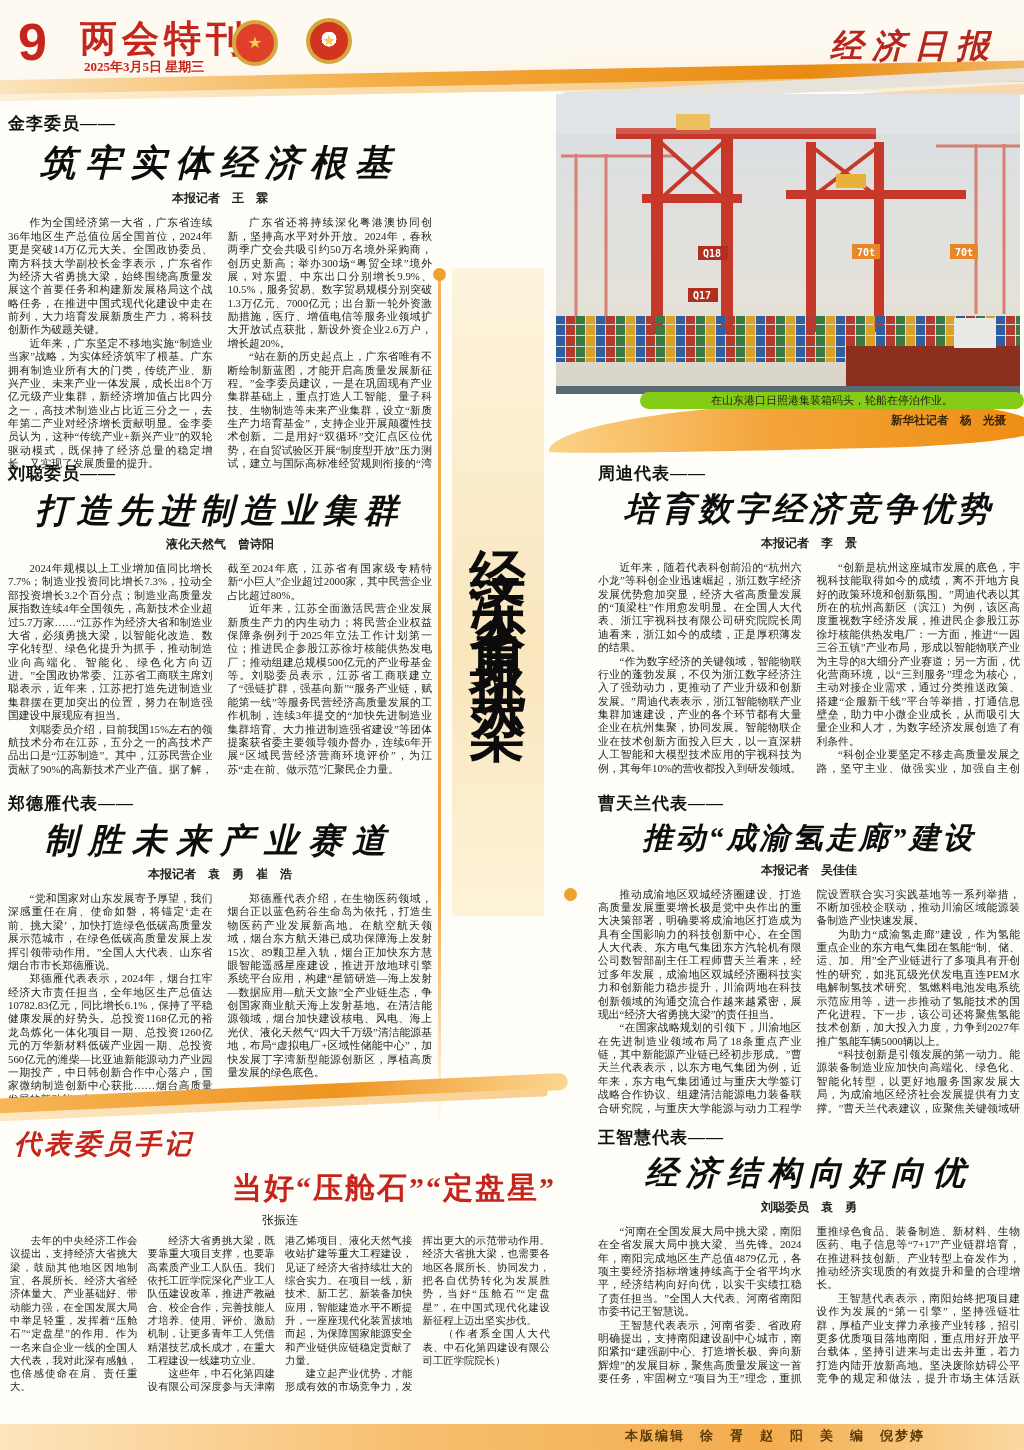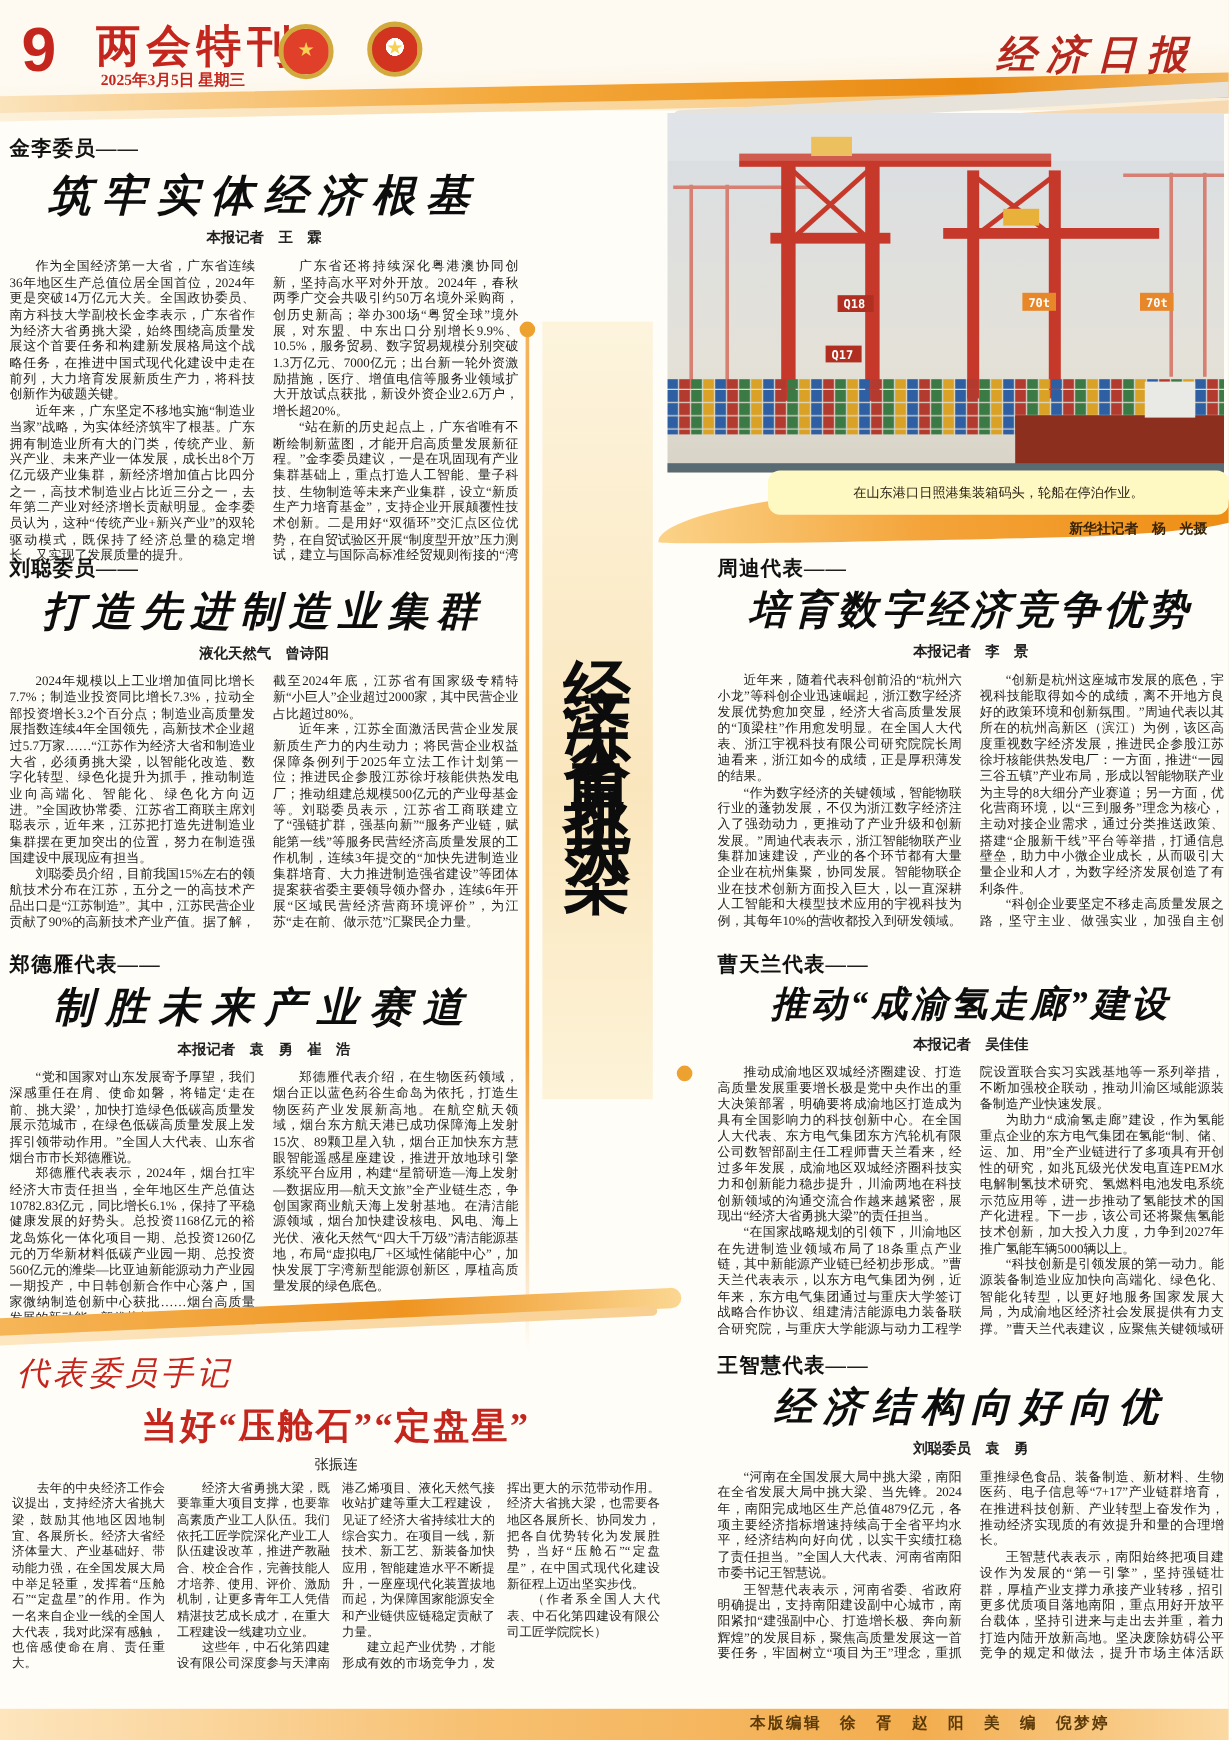--- a/index.html
+++ b/index.html
@@ -68,29 +68,29 @@
   .dot2{left:564px;top:888px;}
 
   
   .photo{position:absolute;left:556px;top:94px;width:464px;height:300px;overflow:hidden;}
   .photo-ribbon1{left:560px;top:80px;width:470px;height:13px;transform:rotate(-3deg);background:#e7e2da;}
   .photo-ribbon2{left:600px;top:96px;width:440px;height:11px;transform:rotate(-3.5deg);background:#f6d9b0;}
   .photo-swoosh{position:absolute;left:548px;top:402px;width:490px;height:48px;transform:rotate(-1.5deg);
                 background:linear-gradient(90deg,#fbd389,#f4a43a 45%,#ee8d12);
                 border-radius:60% 40% 30% 70%/90% 70% 30% 10%;}
   .caption-band{position:absolute;left:640px;top:392px;width:384px;height:40px;}
-  .caption-line{font-size:11px;color:#2a2013;text-align:center;background:#fef9c3;border-radius:10px;
-                padding:11px 6px;}
+  .caption-line{font-size:11px;color:#2a2013;text-align:center;background:#84cc16;border-radius:10px;
+                padding:1px 6px;}
   .credit-line{font-size:11.5px;font-weight:700;color:#3a2408;text-align:right;margin-top:4px;padding-right:18px;}
 
   
   .notebook{position:absolute;left:4px;top:1120px;width:552px;height:308px;}
-  .nb-label{position:absolute;left:10px;top:6px;font-size:27px;font-weight:400;font-style:italic;
+  .nb-label{position:absolute;left:10px;top:6px;font-size:27px;font-weight:700;font-style:italic;
             color:#c4261d;letter-spacing:3px;}
-  .nb-title{position:absolute;left:0;top:48px;width:100%;text-align:center;font-size:30px;
+  .nb-title{position:absolute;left:0;top:48px;width:100%;text-align:right;font-size:30px;
             font-weight:900;color:#c4261d;letter-spacing:2px;}
   .nb-author{position:absolute;left:0;top:92px;width:100%;text-align:center;font-size:12px;color:#222;}
   .nb-cols{position:absolute;left:6px;top:114px;width:540px;height:190px;column-count:4;
            column-gap:10px;text-align:justify;font-size:10.4px;line-height:1.28;color:#1d1d1d;overflow:hidden;}
   .nb-cols p{margin:0;text-indent:2em;}
 
   .left-swoosh1{left:-12px;top:1086px;width:580px;height:17px;transform:rotate(-2.6deg);
                 background:linear-gradient(90deg,#f6b75a,#ef9420 60%,#fbd792);}
   .left-swoosh2{left:-12px;top:1101px;width:560px;height:8px;transform:rotate(-2.6deg);
                 background:linear-gradient(90deg,#fde7c2,#f8cf90);}

